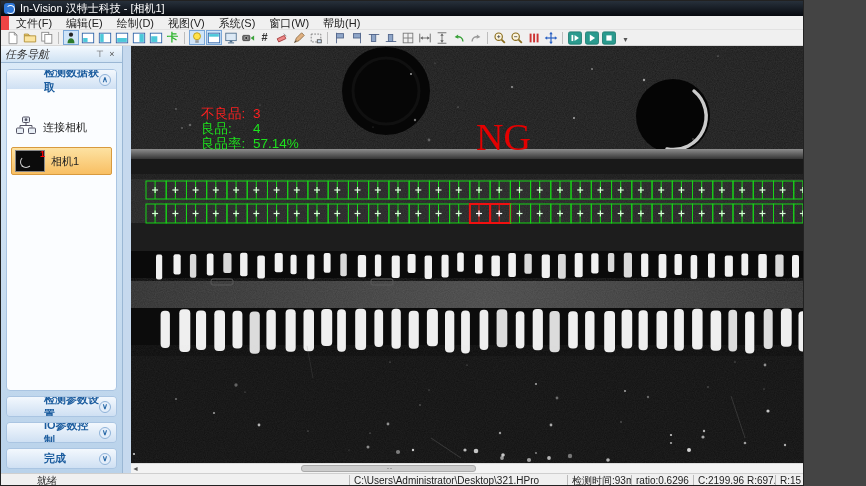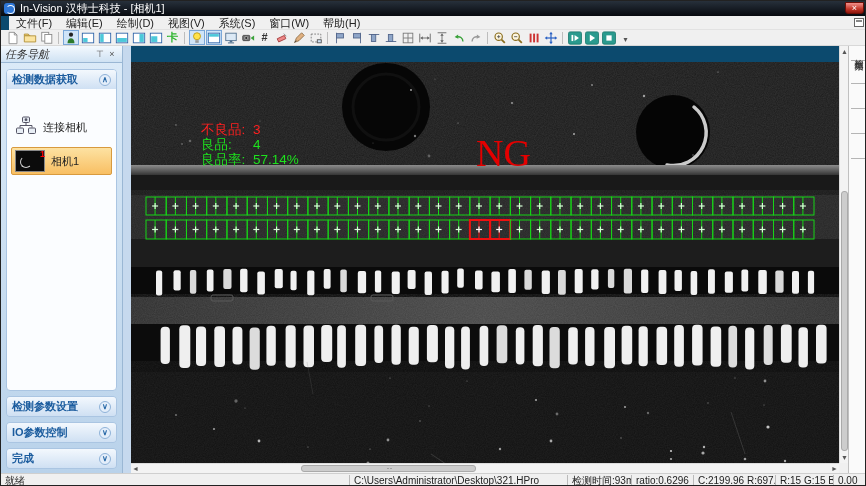--- a/index.html
+++ b/index.html
@@ -1,19 +1,19 @@
 <!DOCTYPE html>
 <html><head>
 <meta charset="utf-8">
 <style>
   * { margin:0; padding:0; box-sizing:border-box; }
   html,body { background:#444; }
   #app {
-    position:relative; width:866px; height:486px; overflow:hidden;
-    font-family:"Liberation Sans", sans-serif; font-size:11px; background:#0c4a6e;
+    position:relative; width:804px; height:486px; overflow:hidden;
+    font-family:"Liberation Sans", sans-serif; font-size:11px; background:#ef4444;
     border:1px solid #222;
   }
   
   #titlebar { position:absolute; left:0; top:0; width:866px; height:15px;
     background:linear-gradient(#27303b,#070a0f); color:#fff; display:flex; align-items:center; }
   #titlebar .logo { width:11px; height:11px; margin:0 5px 0 3px; border-radius:3px;
     background:#2f77d6; position:relative; flex:0 0 auto; }
   #titlebar .logo:after { content:""; position:absolute; left:2px; top:2px; width:7px; height:7px;
     border:1.5px solid #fff; border-radius:50%; border-left-color:transparent; }
   #titlebar .ttl { font-size:11px; line-height:15px; white-space:nowrap; }
@@ -43,54 +43,54 @@
     display:flex; flex-direction:column; }
   #sb-head { height:17px; background:linear-gradient(#f4f9fe,#cfe2f3); border-bottom:1px solid #9ab7d4;
     display:flex; align-items:center; padding:0 4px; color:#333; }
   #sb-head .t { flex:1; font-size:11px;font-style:italic; }
   #sb-head .pin,#sb-head .x { color:#555; font-size:9px; width:12px; text-align:center; }
   #sb-panels { flex:1; display:flex; flex-direction:column; padding:6px 5px 4px 5px; gap:5px; }
   .panel { border:1px solid #aac5e2; border-radius:4px; background:#fbfdff; overflow:hidden; }
   .panel.grow { flex:1; display:flex; flex-direction:column; }
   .phead { height:19px; background:linear-gradient(#f3f8fd,#cfe0f3); display:flex; align-items:center;
     padding:0 5px; color:#1b5c9e; font-weight:bold; font-size:11px; }
-  .phead .lbl { flex:1; }
+  .phead .lbl { flex:1;margin-left:32px; }
   .chev { width:12px; height:12px; border-radius:50%; background:#e4eefa; border:1px solid #8fb2d8;
     color:#2a6aa8; font-size:8px; line-height:10px; text-align:center; }
   .pbody { flex:1; padding:24px 4px; }
   .sbitem { display:flex; align-items:center; gap:6px; margin-bottom:6px; padding:2px 3px;
     border:1px solid transparent; color:#222; }
   .sbitem.sel { background:linear-gradient(#fde2a2,#f8bf63); border:1px solid #d89a3e; border-radius:2px; }
   .thumb { width:30px; height:22px; background:#0b0b0b; border:1px solid #888; position:relative; flex:0 0 auto; }
   .thumb .arc { position:absolute; left:4px; top:5px; width:12px; height:12px; border:1.5px solid #cdcdcd;
     border-radius:50%; border-top-color:transparent; border-right-color:transparent; }
   .thumb .badge { position:absolute; right:-1px; top:-2px; color:#f00; font-size:9px; font-weight:bold; }
   
   #gap { position:absolute; left:122px; top:45px; width:8px; height:427px; background:#c6d9ee; }
-  #photo { position:absolute; left:130px; top:61px; width:708px; height:417px; background:#101010; overflow:hidden; }
+  #photo { position:absolute; left:130px; top:45px; width:708px; height:417px; background:#101010; overflow:hidden; }
   
   #vscroll { position:absolute; left:838px; top:45px; width:9px; height:417px; background:#f3f3f3; border-left:1px solid #dcdcdc; }
   #hscroll { position:absolute; left:130px; top:462px; width:708px; height:10px; background:#f3f3f3; border-top:1px solid #dcdcdc; display:flex; align-items:center; }
   .sb-arrow { color:#555; font-size:7px; line-height:9px; text-align:center; }
   #vthumb { position:absolute; left:1px; top:145px; width:7px; height:260px; background:#cdcdcd; border:1px solid #aaa; border-radius:3px; }
   #vup { position:absolute; top:1px; left:0; width:9px; }
   #vdn { position:absolute; bottom:1px; left:0; width:9px; }
   #hthumb { position:absolute; left:170px; top:1px; width:175px; height:7px; background:#cdcdcd; border:1px solid #aaa; border-radius:3px; }
   #hthumb:after { content:"⁞"; position:absolute; left:50%; top:-2px; transform:translateX(-50%) rotate(90deg); color:#888; font-size:8px; }
   #corner { position:absolute; left:838px; top:462px; width:9px; height:10px; background:#f0f0f0; }
   
   #rstrip { position:absolute; left:847px; top:45px; width:19px; height:427px; background:#fafafa; border-left:1px solid #c0c0c0; }
   #rtab { writing-mode:vertical-rl; text-orientation:upright; font-size:9px; color:#333; letter-spacing:1px;
     padding:4px 0 4px 0; margin:2px auto; display:block; width:14px; border-bottom:1px solid #aaa; }
   .rline { width:14px; margin:0 auto; border-bottom:1px solid #b5b5b5; }
   
   #statusbar { position:absolute; left:0; top:472px; width:866px; height:14px; background:#f0f0f0;
     border-top:1px solid #cfcfcf; display:flex; align-items:center; font-size:10px; color:#222; }
   #statusbar .seg { border-left:1px solid #bbb; height:12px; line-height:12px; padding:0 4px; white-space:nowrap; overflow:hidden; }
-  #statusbar .ready { flex:1; padding-left:4px; }
+  #statusbar .ready { flex:1; padding-left:4px;margin-left:32px; }
 </style>
 </head>
 <body>
 
 <div id="app">
 
   <div id="titlebar">
     <span class="logo"></span>
     <span class="ttl">In-Vision   汉特士科技 - [相机1]</span>
     <span id="close-btn">×</span>

